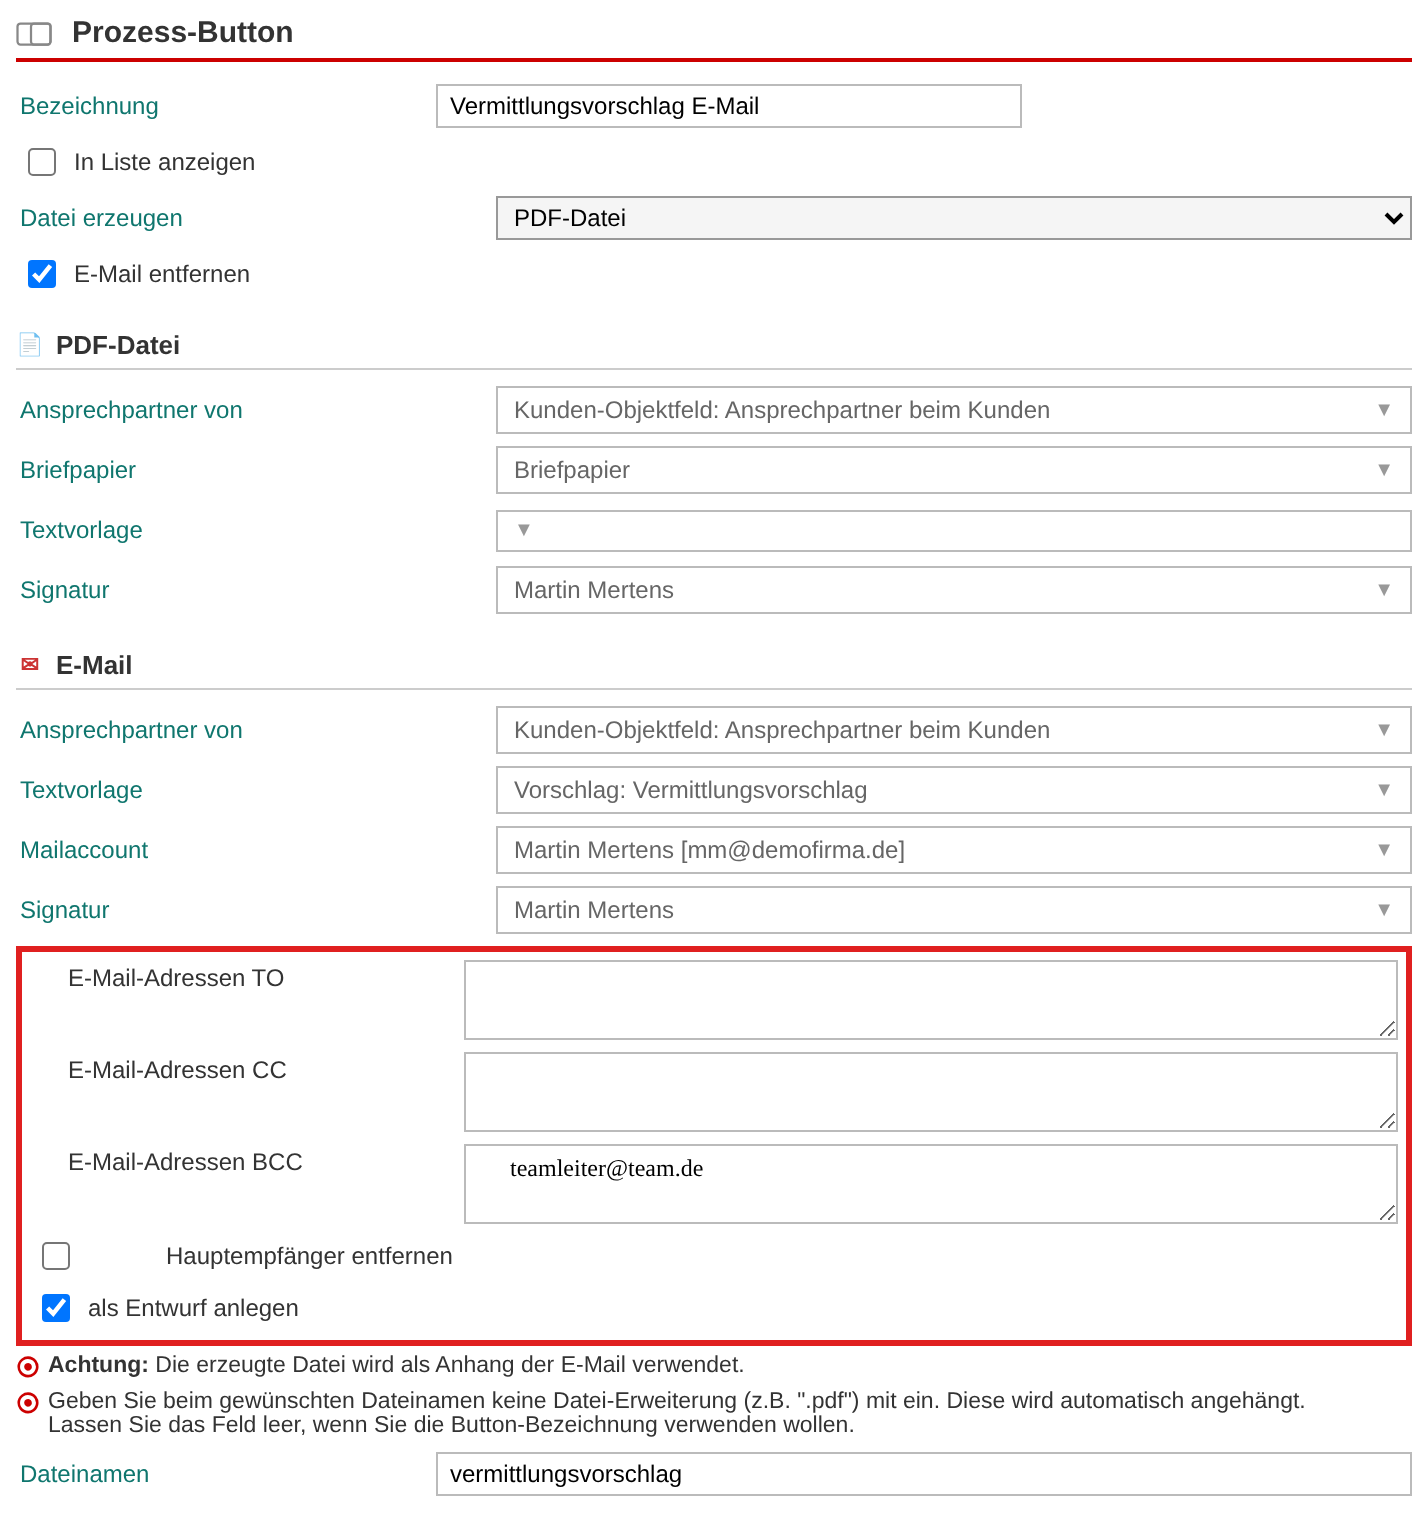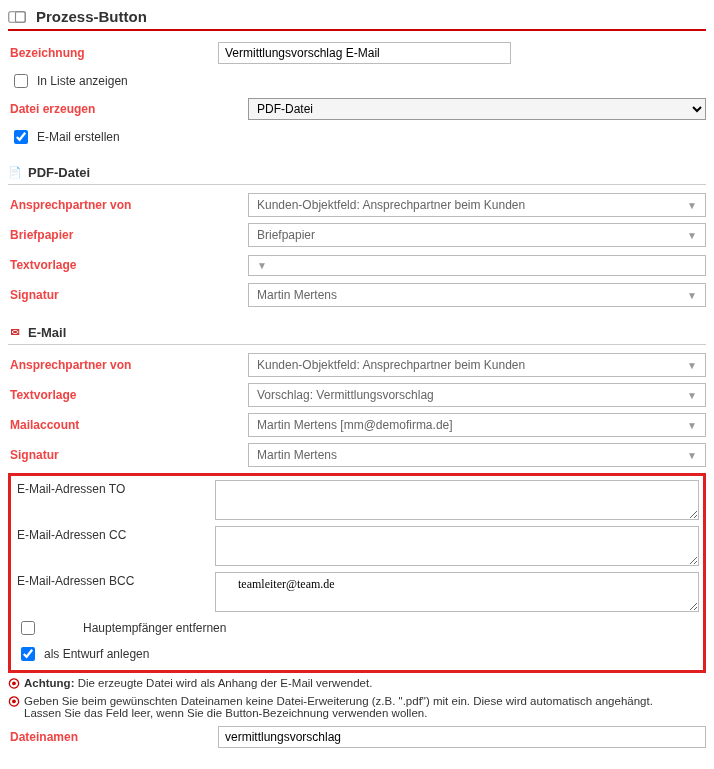--- a/index.html
+++ b/index.html
@@ -2,30 +2,30 @@
 <html><head>
 <meta charset="utf-8">
 <style>
 * { box-sizing: border-box; }
 body { font-family: Arial, sans-serif; font-size: 12px; color: #333; margin: 0; padding: 8px; background: #fff; width: 714px; }
 .title-row { display: flex; align-items: center; gap: 10px; border-bottom: 2px solid #c00; padding-bottom: 4px; margin-bottom: 10px; }
 .title-row h1 { font-size: 15px; font-weight: bold; margin: 0; text-align: center; }
 .title-row .tag-icon { width: 18px; height: 14px; }
 .section-header { font-weight: bold; font-size: 13px; border-bottom: 1px solid #ccc; padding: 4px 0; margin-top: 14px; margin-bottom: 8px; display: flex; align-items: center; gap: 6px; }
 .row { display: flex; align-items: center; margin-bottom: 6px; min-height: 24px; }
-.label { width: 210px; padding-left: 2px; color: #ef4444; font-size: 12px; font-weight: bold; }
+.label { width: 210px; padding-left: 2px; color: #0f766e; font-size: 12px; }
 .control { flex: 1; }
 .text-input { width: 100%; border: 1px solid #bbb; padding: 3px 6px; font-size: 12px; font-family: inherit; }
 .select-like { width: 100%; border: 1px solid #bbb; padding: 4px 8px; font-size: 12px; background: #fff; display: flex; justify-content: space-between; align-items: center; color: #666; cursor: pointer; }
 .select-like .caret { color: #999; font-size: 10px; }
 select.native { width: 100%; border: 1px solid #999; padding: 2px 4px; font-size: 12px; height: 22px; background: #f5f5f5; }
 .check-row { display: flex; align-items: center; gap: 6px; padding-left: 2px; margin-bottom: 6px; }
 .check-row input { width: 14px; height: 14px; }
 .highlight-box { border: 3px solid #e02020; padding: 4px; margin-top: 4px; }
-.email-label { width: 200px; padding-left: 2px; color: #333; font-size: 12px; align-self: flex-start; padding-top: 2px; }
+.email-label { width: 200px; padding-left: 2px; color: #333; font-size: 12px; align-self: flex-start; padding-top: 2px; margin-left: 17px; }
 .email-row { display: flex; margin-bottom: 6px; }
 textarea.addr { flex: 1; border: 1px solid #bbb; height: 40px; resize: both; font-family: Liberation Serif, serif; font-size: 12px; padding: 4px 22px; }
 .notice { font-size: 12px; margin-top: 4px; display: flex; align-items: flex-start; gap: 4px; }
 .notice .bullet { color: #c00; font-weight: bold; }
 .notice .txt { font-size: 11.5px; }
 .icon { width: 14px; height: 14px; display: inline-flex; align-items: center; justify-content: center; }
 .pdf-icon { color: #c33; font-size: 11px; }
 .env-icon { color: #c33; font-size: 11px; }
 </style>
 </head>
@@ -52,21 +52,21 @@
 <div class="row">
   <div class="label">Datei erzeugen</div>
   <div class="control" style="padding-left:30px;">
     <select class="native">
       <option>PDF-Datei</option>
     </select>
   </div>
 </div>
 <div class="check-row">
   <input type="checkbox" checked="" style="">
-  <span>E-Mail erstellen</span>
+  <span>E-Mail entfernen</span>
 </div>
 
 <div class="section-header">
   <span class="icon pdf-icon">📄</span>
   <span>PDF-Datei</span>
 </div>
 
 <div class="row">
   <div class="label">Ansprechpartner von</div>
   <div class="control" style="padding-left:30px;">

